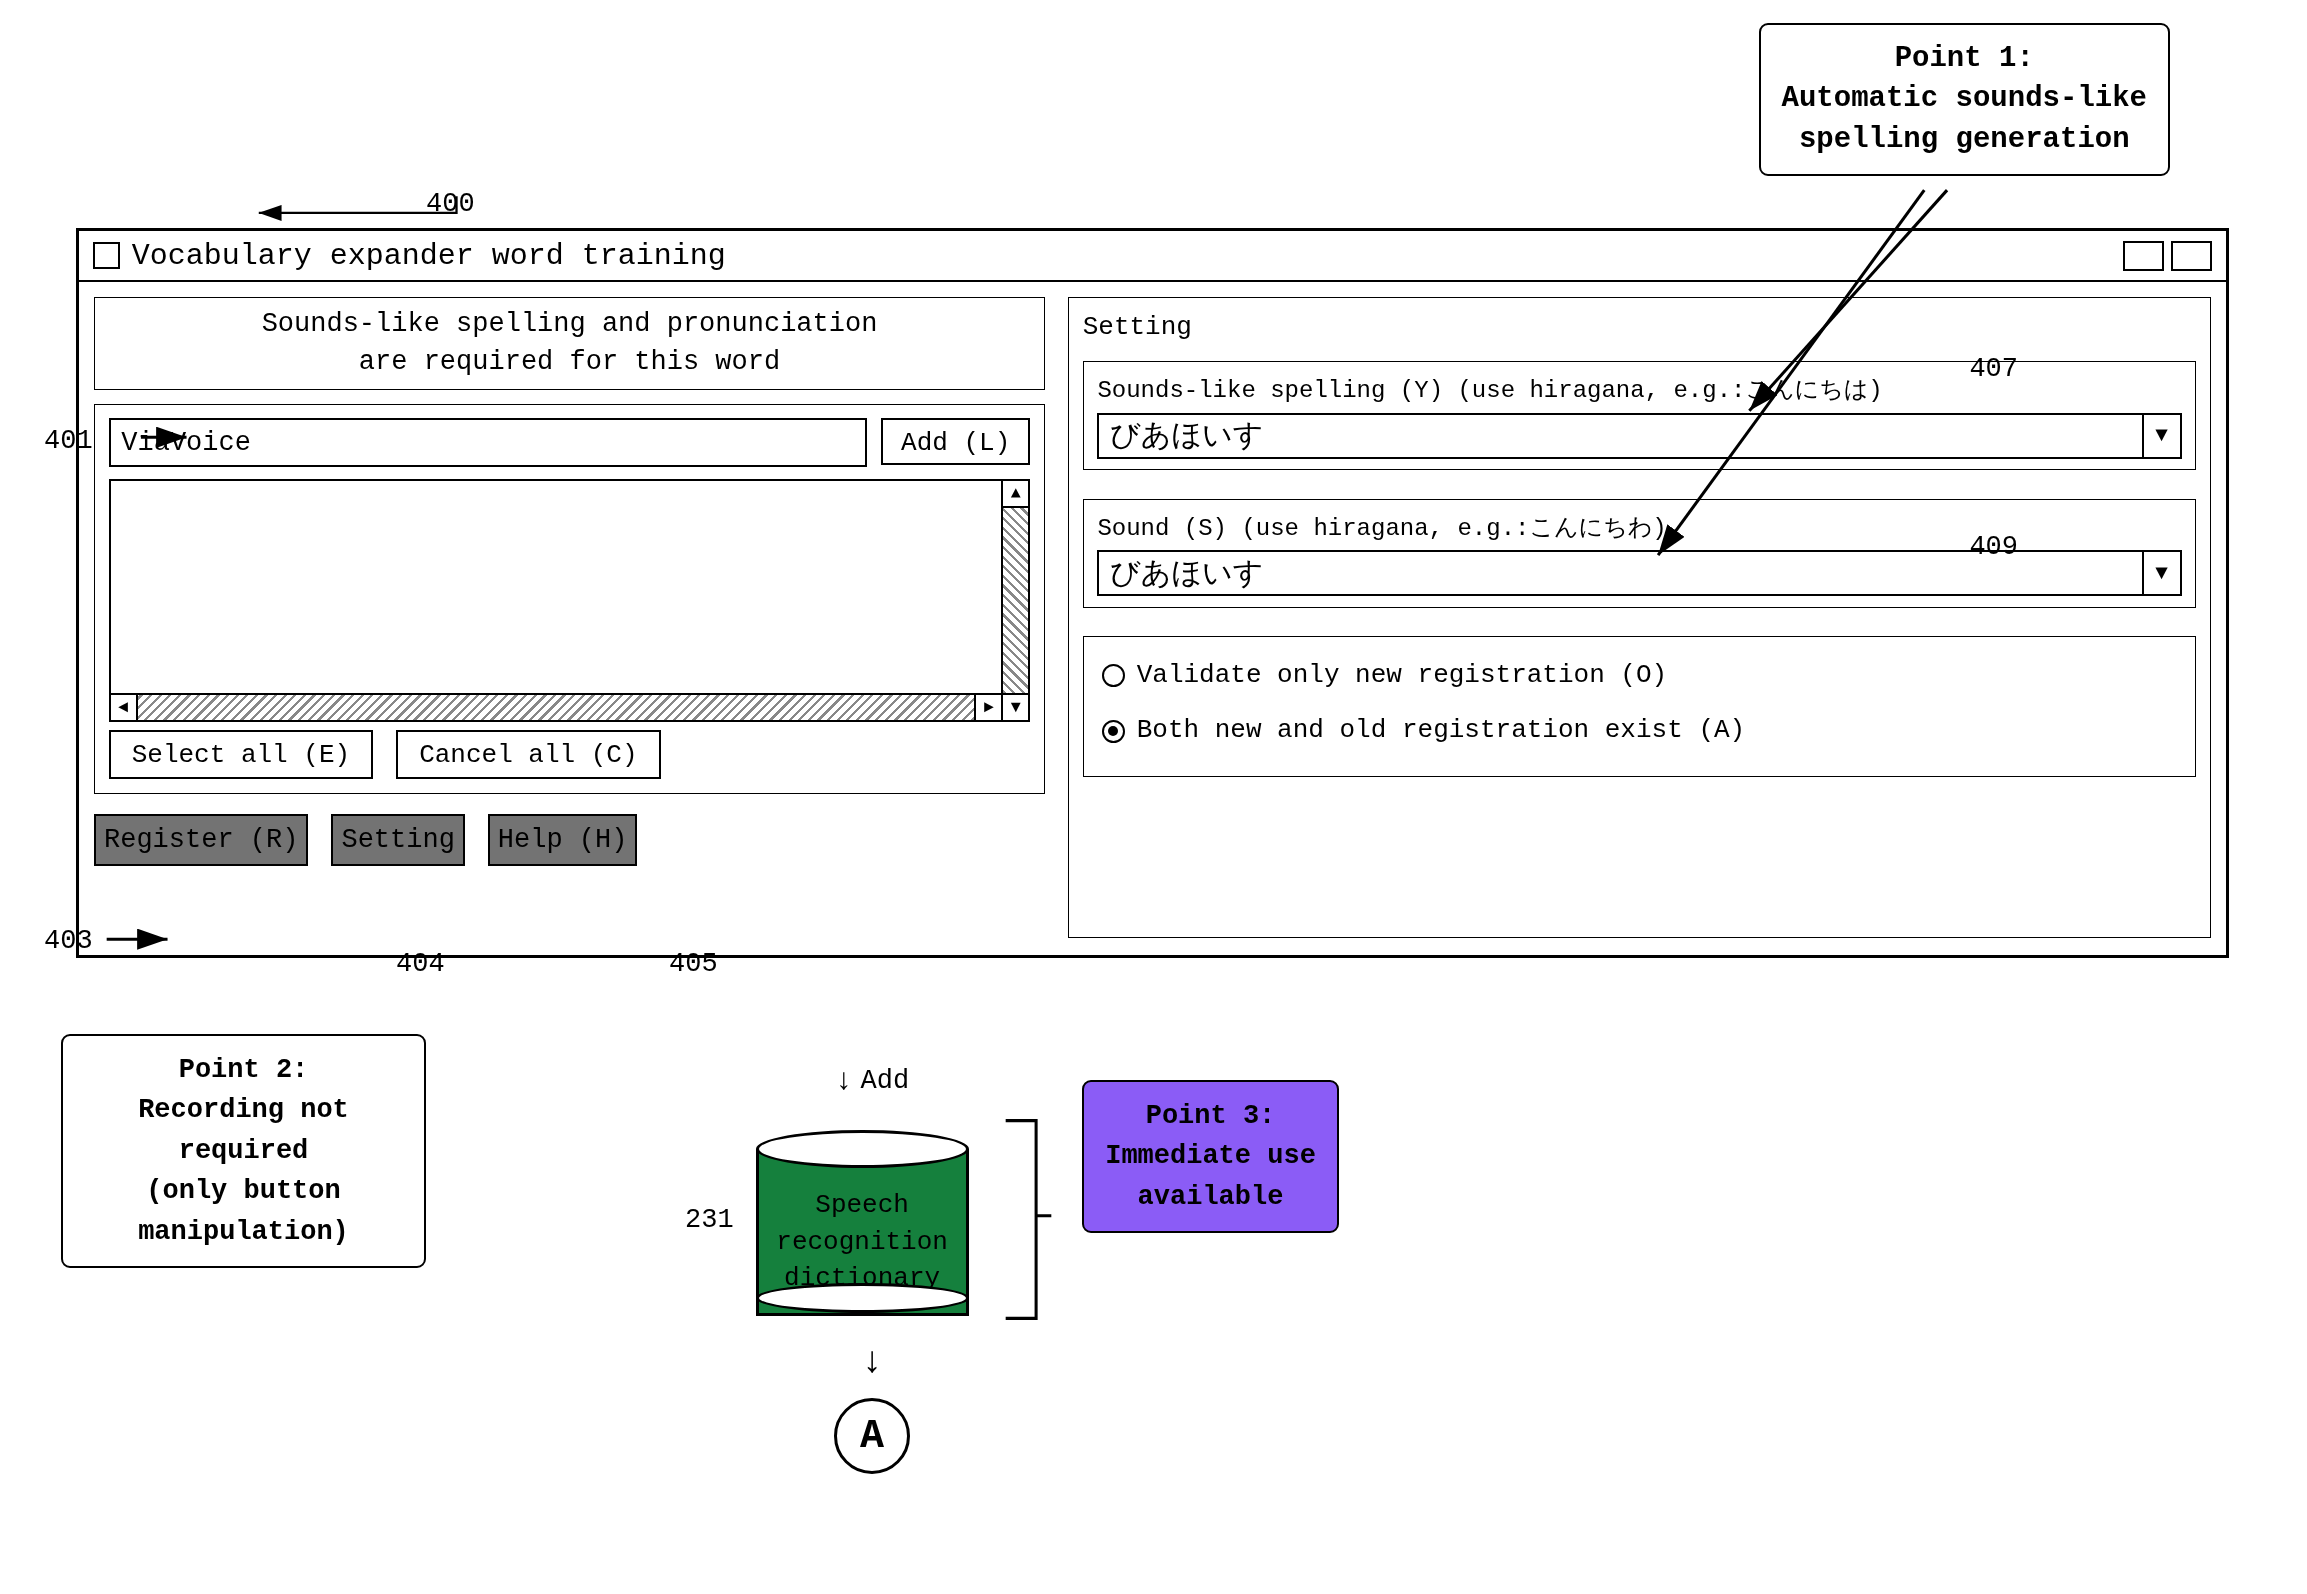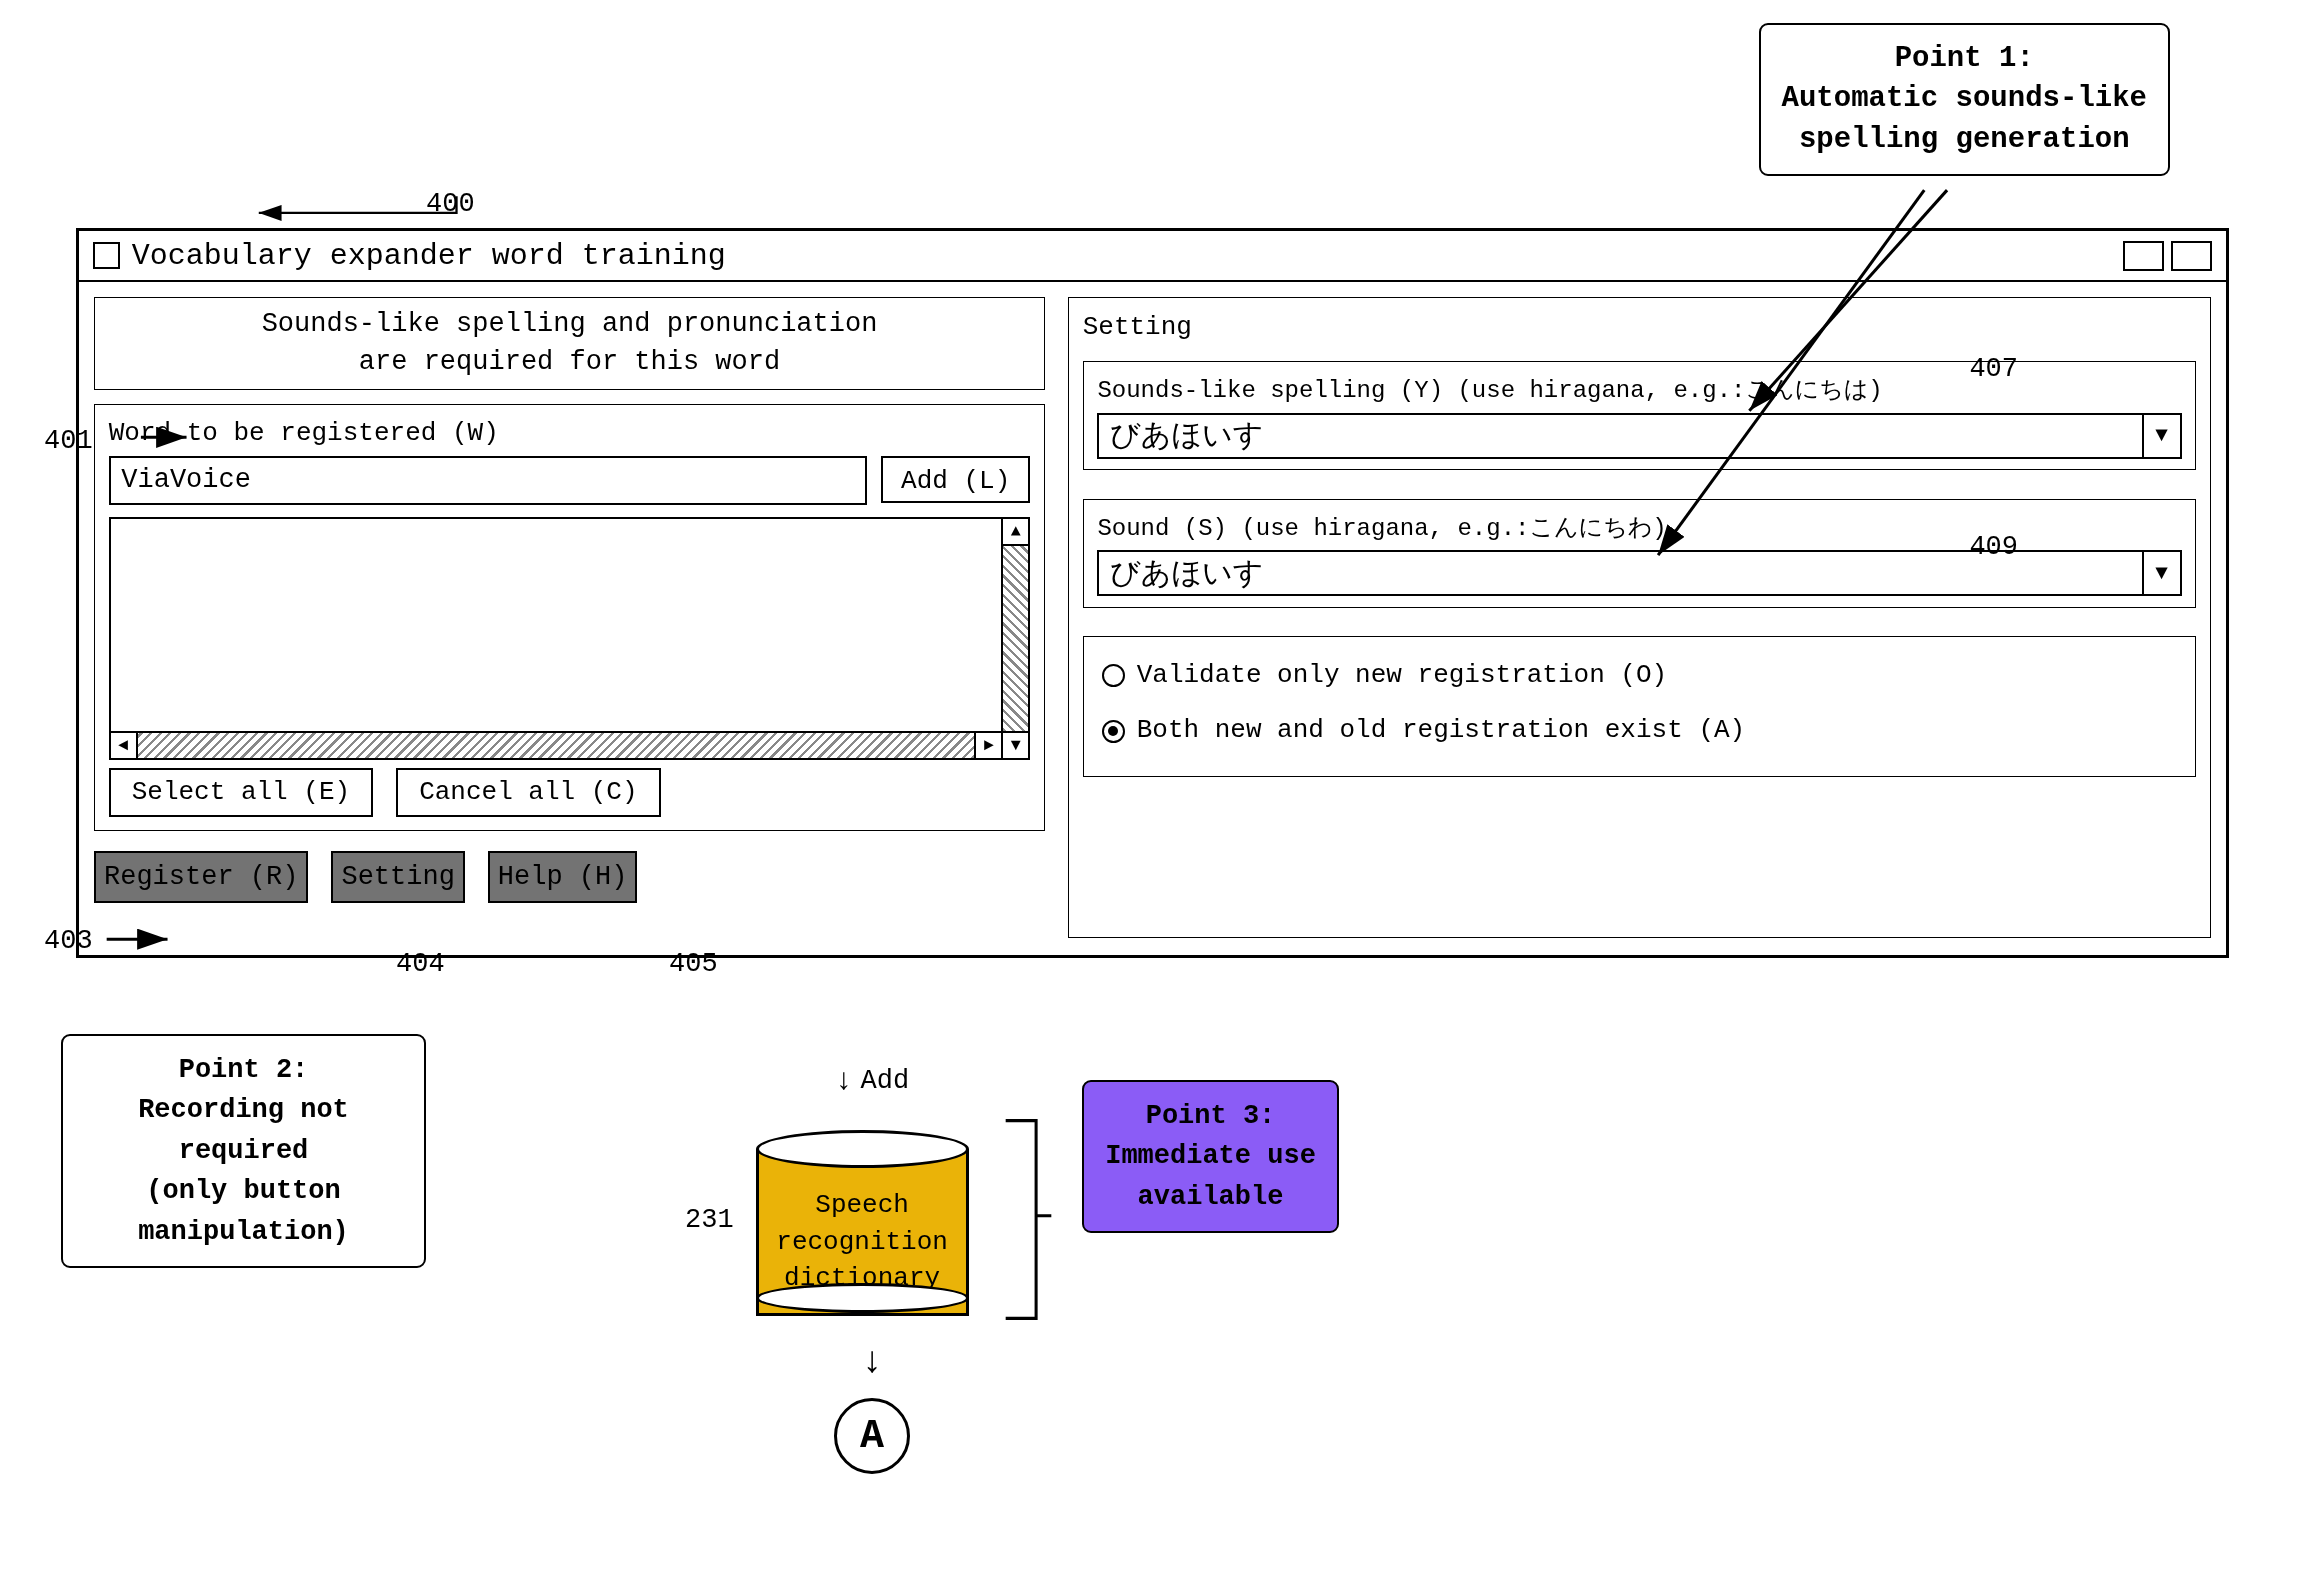--- a/index.html
+++ b/index.html
@@ -428,21 +428,21 @@
       background: #fff;
       z-index: 2;
     }
 
     .cyl-body {
       width: 213px;
       height: 167px;
       border-left: 3px solid #000;
       border-right: 3px solid #000;
       border-bottom: 3px solid #000;
-      background: #eab308;
+      background: #15803d;
       margin-top: -19px;
       position: relative;
       padding-top: 23px;
       text-align: center;
     }
 
     .cyl-bottom-curve {
       position: absolute;
       bottom: 0;
       left: -3px;
@@ -517,21 +517,20 @@
     <div class="window-content">
 
       <div class="left-panel">
 
         <div class="left-panel-description">
           <div>Sounds-like spelling and pronunciation</div>
           <div>are required for this word</div>
         </div>
 
         <div class="word-register-section">
-          <div class="field-label">Word to be registered (W)</div>
           <div class="input-row">
             <input class="text-input" type="text" value="ViaVoice" style="">
             <button class="btn-add">Add (L)</button>
           </div>
 
           <div class="list-box-wrapper">
             <div class="list-box"></div>
 
             <div class="scrollbar-v">
               <div class="scroll-arrow">▲</div>

